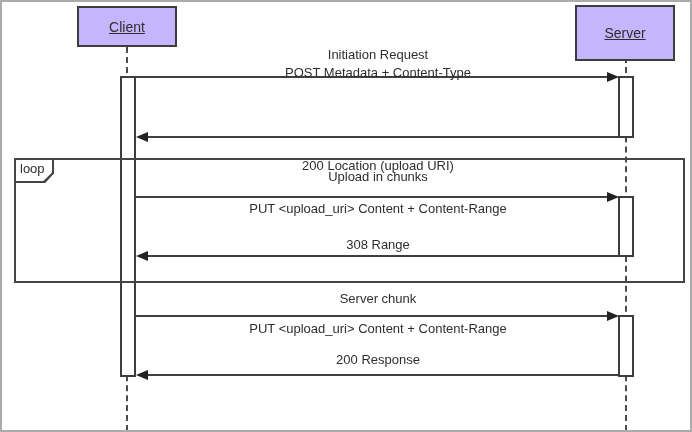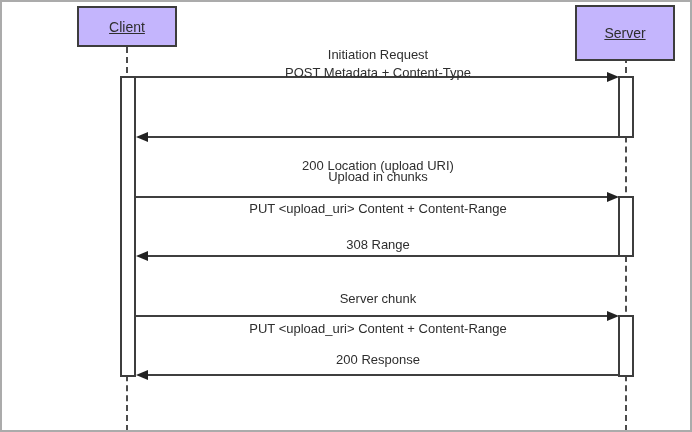--- a/index.html
+++ b/index.html
@@ -70,20 +70,27 @@
   </div>
 
   <div class="lifeline client"></div>
   <div class="lifeline server"></div>
 
   <div class="activation act-client"></div>
   <div class="activation act-server-1"></div>
   <div class="activation act-server-2"></div>
   <div class="activation act-server-3"></div>
 
+  <div class="loop">
+    <div class="loop-tag">
+      <div class="tag-bg"></div>
+      <div class="tag-fill"></div>
+      <div class="tag-text">loop</div>
+    </div>
+  </div>
 
   <div class="title t-upload">Upload in chunks</div>
   <div class="title t-init">Initiation Request</div>
   <div class="title t-final">Server chunk</div>
 
   <div class="msg right m1">
     <div class="line"></div>
     <div class="head"></div>
   </div>
   <div class="msg left m2">

